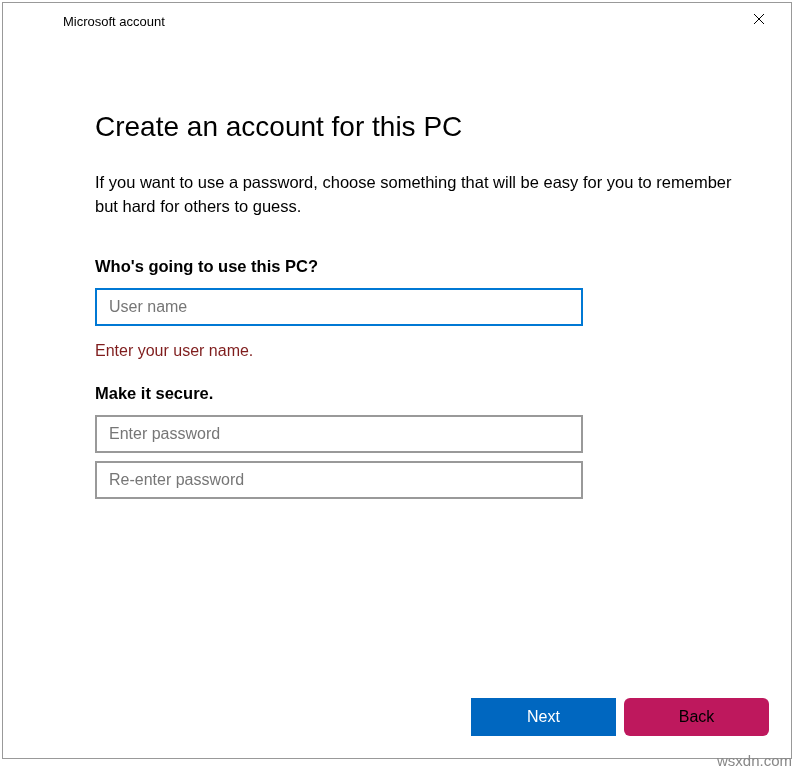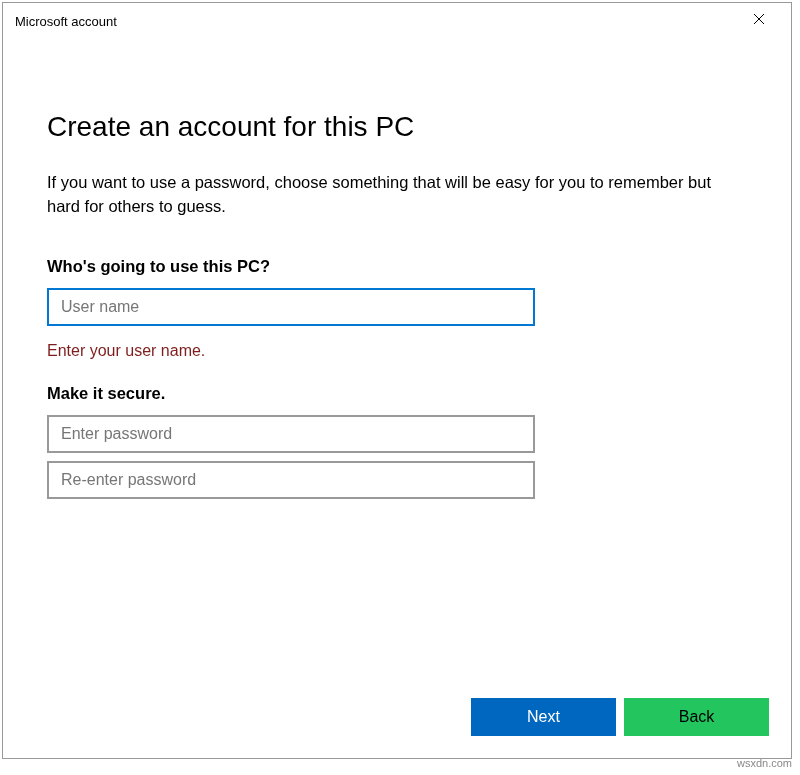--- a/index.html
+++ b/index.html
@@ -16,20 +16,21 @@
     }
     .window {
       width: 790px;
       height: 757px;
       margin: 2px;
       border: 1px solid #999;
       background: #fff;
       position: relative;
       display: flex;
       flex-direction: column;
+      padding-left: 48px;
     }
     .titlebar {
       display: flex;
       justify-content: space-between;
       align-items: center;
       padding: 6px 10px 6px 12px;
       height: 36px;
     }
     .titlebar-title {
       font-size: 13px;
@@ -107,28 +108,29 @@
       border: none;
       font-size: 16px;
       font-family: inherit;
       cursor: pointer;
     }
     .btn-primary {
       background: #0067c0;
       color: #ffffff;
     }
     .btn-secondary {
-      background: #22c55e;
+      background: #be185d;
       color: #000;
+      border-radius: 6px;
     }
     .watermark {
       position: absolute;
       bottom: 6px;
       right: 8px;
-      font-size: 11px;
+      font-size: 15px;
       color: #888;
     }
   </style>
 </head>
 <body>
 
 <div class="window">
   <div class="titlebar">
     <span class="titlebar-title">Microsoft account</span>
     <div class="close-btn">

